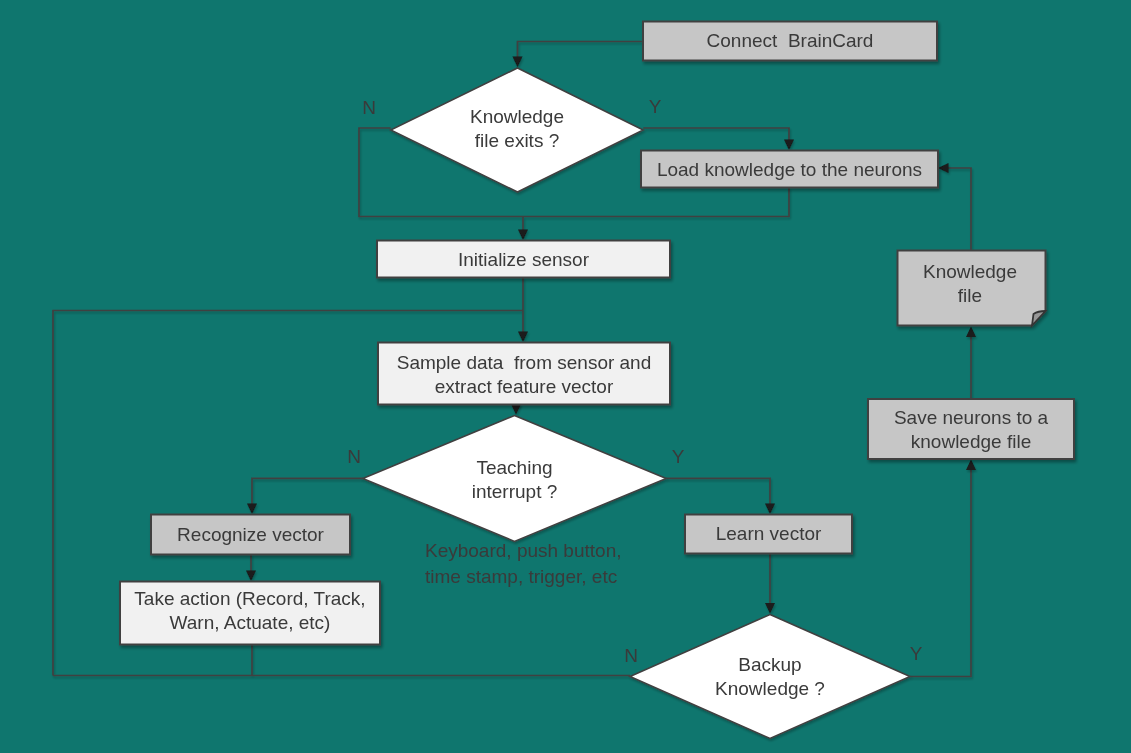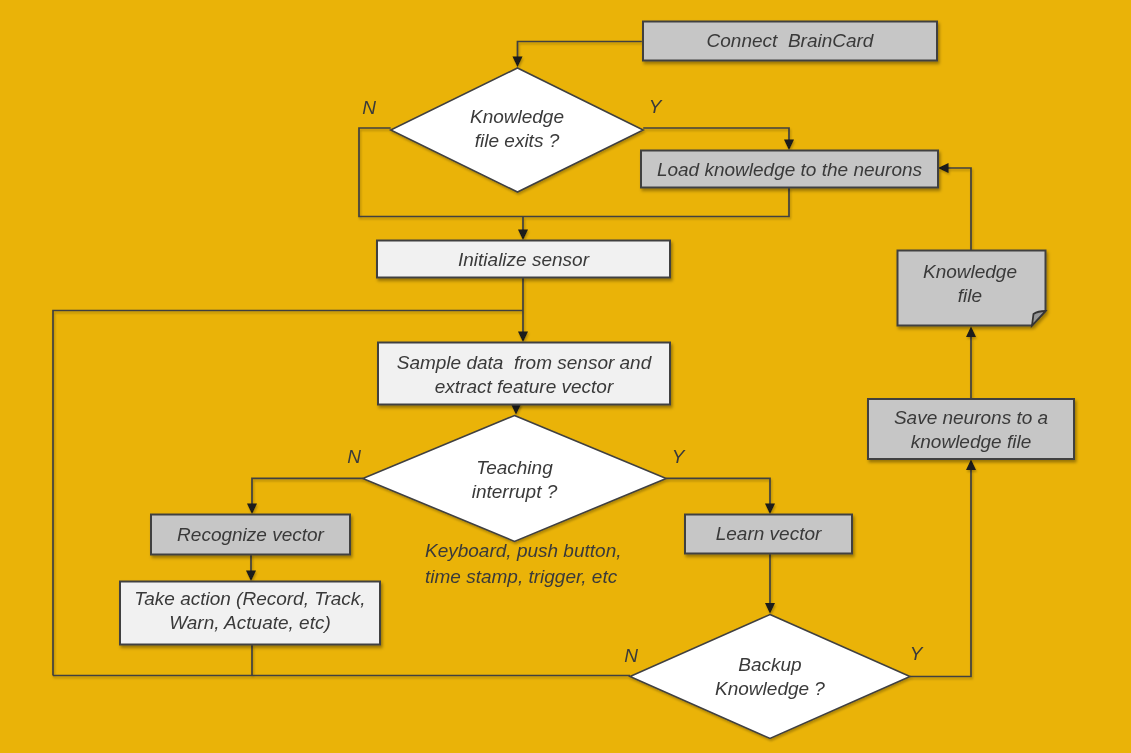--- a/index.html
+++ b/index.html
@@ -1,16 +1,16 @@
 <!DOCTYPE html>
 <html><head>
 <meta charset="utf-8">
 <style>
   html,body{margin:0;padding:0;background:#ffffff;}
-  #page{position:relative;width:1131px;height:753px;background:#eab308;overflow:hidden;font-style:italic;}
+  #page{position:relative;width:1131px;height:753px;background:#0f766e;overflow:hidden;}
   svg{display:block;}
   text{font-family:"Liberation Sans",sans-serif;fill:#3a3a3a;}
 </style>
 </head>
 <body>
 <div id="page">
 <svg width="1131" height="753" viewBox="0 0 1131 753" xmlns="http://www.w3.org/2000/svg">
   <defs>
     <filter id="shBox" x="-20%" y="-20%" width="150%" height="160%">
       <feDropShadow dx="1.5" dy="2.5" stdDeviation="1.4" flood-color="#000000" flood-opacity="0.35"></feDropShadow>

